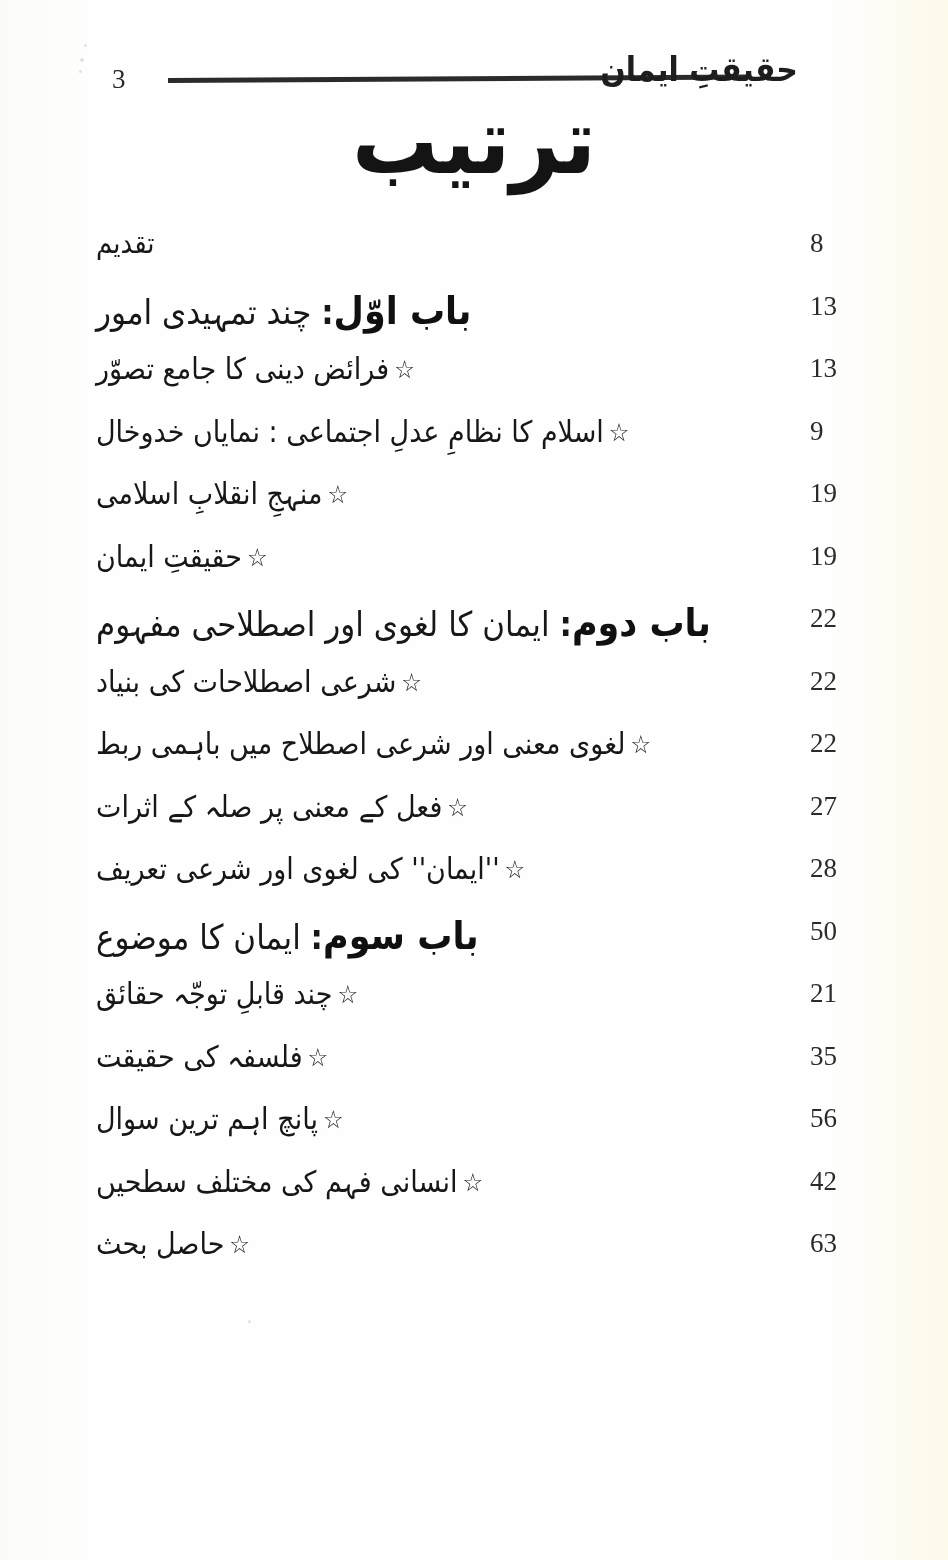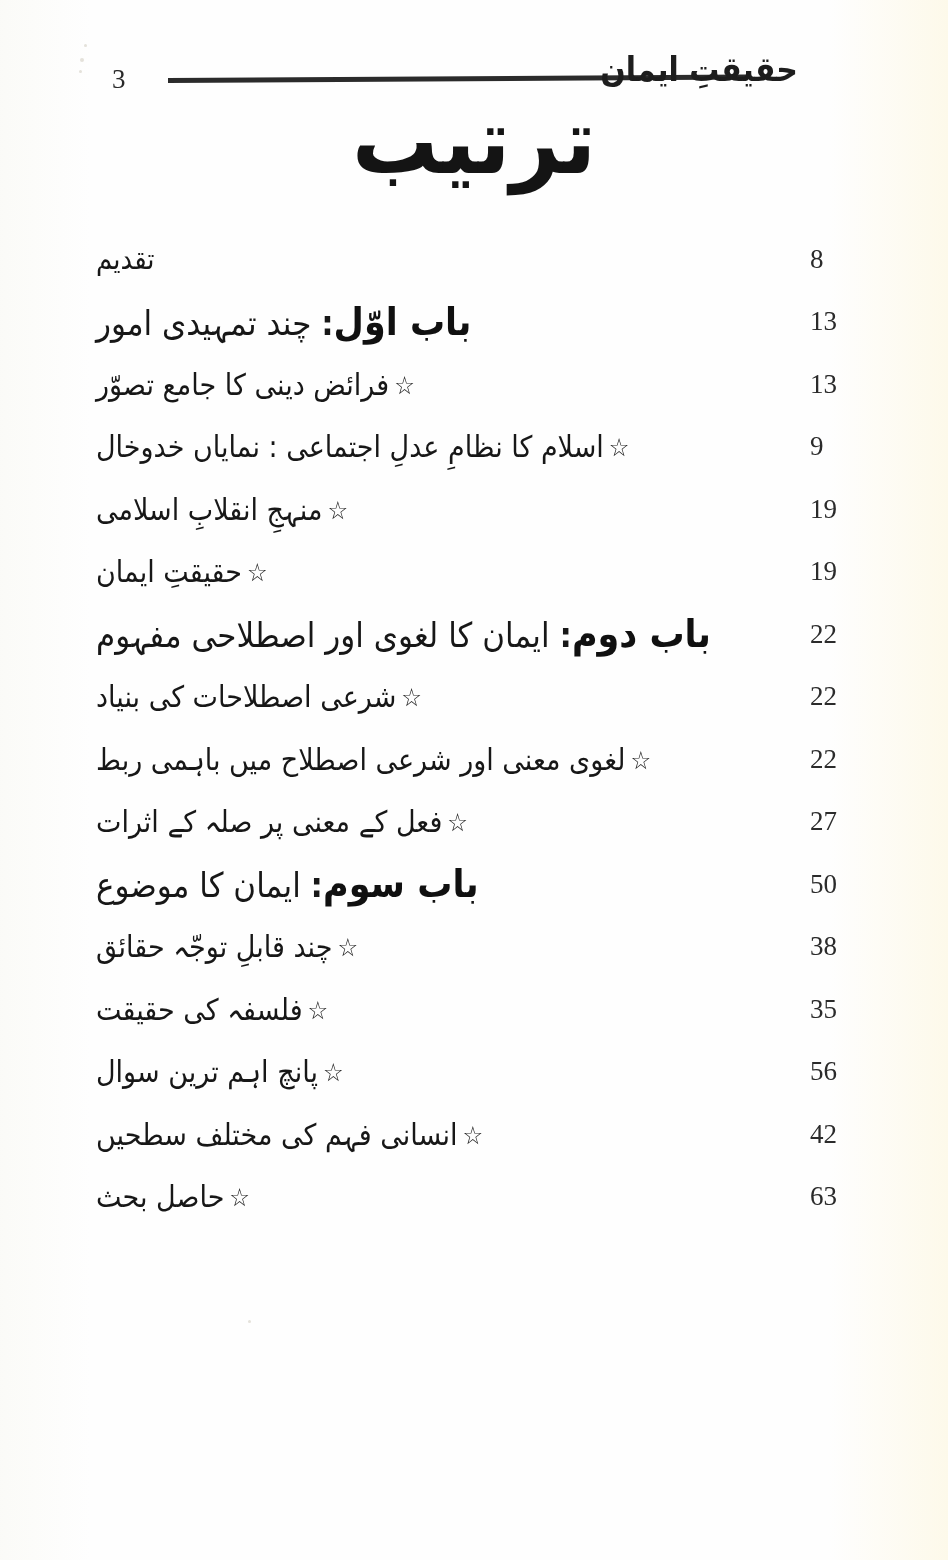--- a/index.html
+++ b/index.html
@@ -89,21 +89,21 @@
     top: 228px;
     left: 0;
     right: 0;
     padding: 0 92px 0 96px;
   }
 
   .toc-row {
     position: relative;
     display: flex;
     flex-direction: row-reverse;
-    align-items: center;
+    align-items: flex-start;
     justify-content: space-between;
     height: 62.5px;
   }
 
   .toc-label {
     direction: rtl;
     text-align: right;
     white-space: nowrap;
     color: #171717;
     font-family: "DejaVu Sans", "Liberation Sans", sans-serif;
@@ -216,27 +216,31 @@
         <div class="toc-page">22</div>
       </div>
       <div class="toc-row row-item">
         <div class="toc-label"><span class="star">☆</span><span>لغوی معنی اور شرعی اصطلاح میں باہمی ربط</span></div>
         <div class="toc-page">22</div>
       </div>
       <div class="toc-row row-item">
         <div class="toc-label"><span class="star">☆</span><span>فعل کے معنی پر صلہ کے اثرات</span></div>
         <div class="toc-page">27</div>
       </div>
+      <div class="toc-row row-item">
+        <div class="toc-label"><span class="star">☆</span><span>''ایمان'' کی لغوی اور شرعی تعریف</span></div>
+        <div class="toc-page">28</div>
+      </div>
       <div class="toc-row row-chapter">
         <div class="toc-label"><span class="chap-name">باب سوم</span><span class="chap-sep">:</span> <span class="chap-sub">ایمان کا موضوع</span></div>
         <div class="toc-page">50</div>
       </div>
       <div class="toc-row row-item">
         <div class="toc-label"><span class="star">☆</span><span>چند قابلِ توجّہ حقائق</span></div>
-        <div class="toc-page">38</div>
+        <div class="toc-page">21</div>
       </div>
       <div class="toc-row row-item">
         <div class="toc-label"><span class="star">☆</span><span>فلسفہ کی حقیقت</span></div>
         <div class="toc-page">35</div>
       </div>
       <div class="toc-row row-item">
         <div class="toc-label"><span class="star">☆</span><span>پانچ اہم ترین سوال</span></div>
         <div class="toc-page">56</div>
       </div>
       <div class="toc-row row-item">

